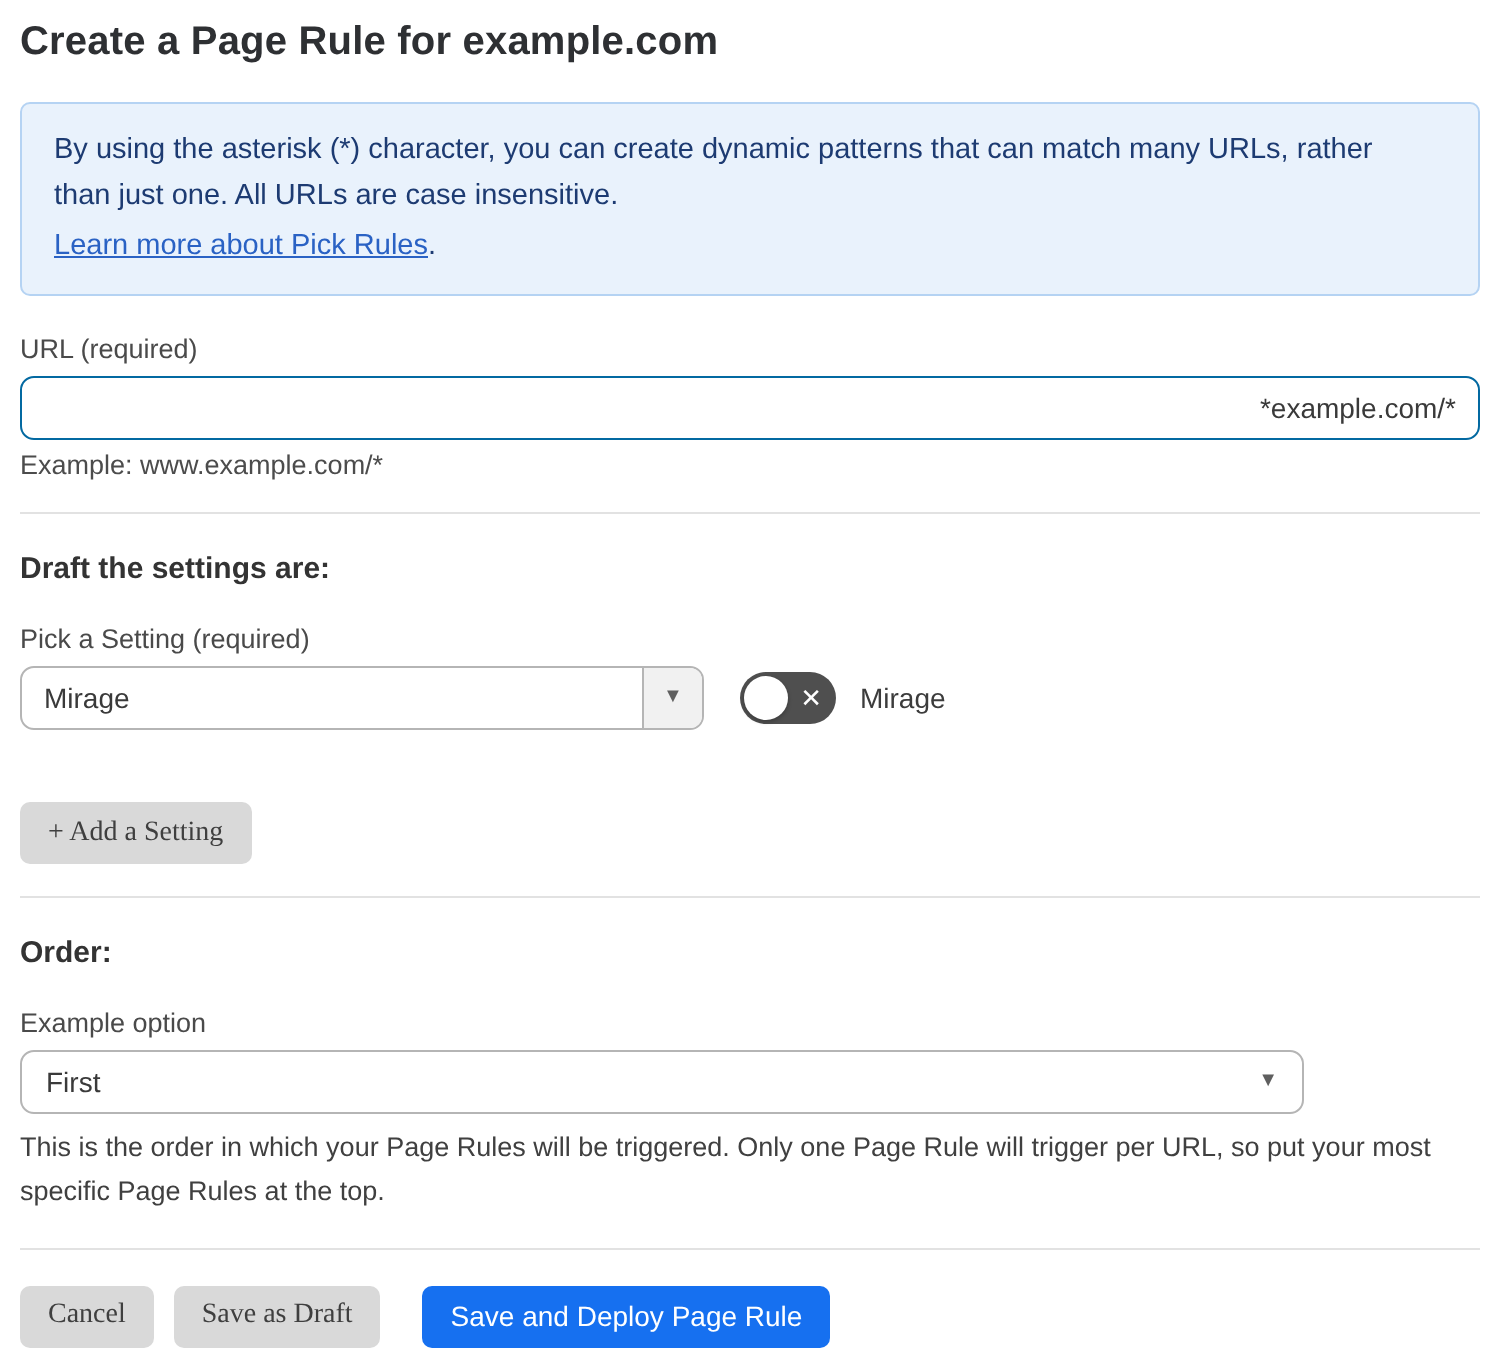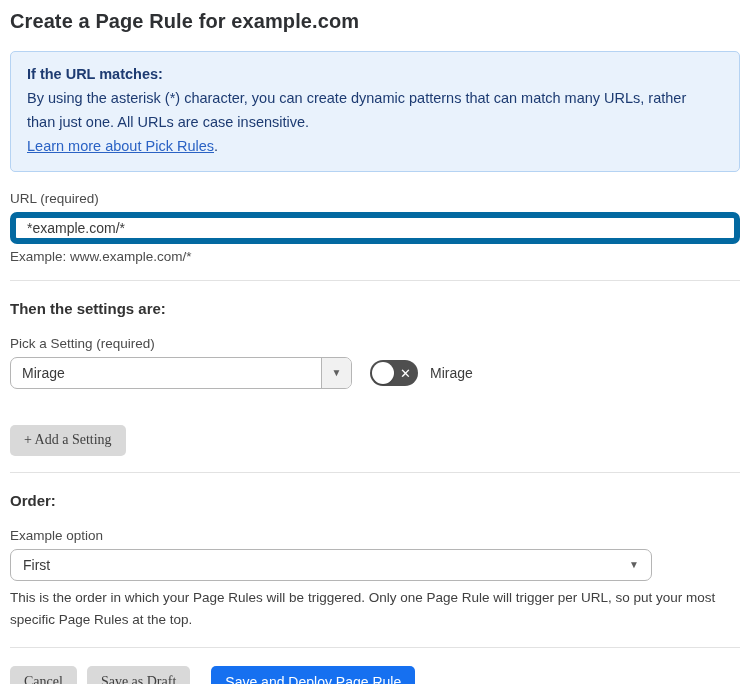--- a/index.html
+++ b/index.html
@@ -40,28 +40,29 @@
   .field-label {
     font-size: 13.5px;
     color: #4a4a4a;
     margin-top: 19px;
   }
   .text-input {
     display: block;
     width: 730px;
     height: 32px;
     margin-top: 6px;
-    border: 6px solid #0369a1;
+    border: 1px solid #0369a1;
     border-radius: 7px;
     padding: 0 11px;
     font-family: "Liberation Sans", "DejaVu Sans", sans-serif;
     font-size: 14px;
     color: #3a3a3a;
     background: #ffffff;
     outline: none;
+    text-align: right;
   }
   .helper-text {
     font-size: 13.5px;
     color: #4c4c4c;
     margin-top: 5px;
   }
   .divider {
     border: none;
     border-top: 1px solid #e2e2e2;
     margin-top: 16px;
@@ -199,32 +200,31 @@
   }
 </style>
 </head>
 <body>
 
 
 
 <h1 class="page-title">Create a Page Rule for example.com</h1>
 
 <div class="info-box">
-  <div class="info-heading">If the URL matches:</div>
   <div class="info-body">By using the asterisk (*) character, you can create dynamic patterns that can match many URLs, rather than just one. All URLs are case insensitive.</div>
   <div class="info-link-line"><a class="info-link">Learn more about Pick Rules</a><span>.</span></div>
 </div>
 
 <div class="field-label">URL (required)</div>
 <input class="text-input" type="text" value="*example.com/*" style="">
 <div class="helper-text">Example: www.example.com/*</div>
 
 <hr class="divider">
 
-<h2 class="section-heading">Then the settings are:</h2>
+<h2 class="section-heading">Draft the settings are:</h2>
 
 <div class="field-label">Pick a Setting (required)</div>
 
 <div class="setting-row">
   <div class="dropdown">
     <div class="dropdown-value">Mirage</div>
     <div class="dropdown-arrow-btn">
       <span class="caret-down">▼</span>
     </div>
   </div>

